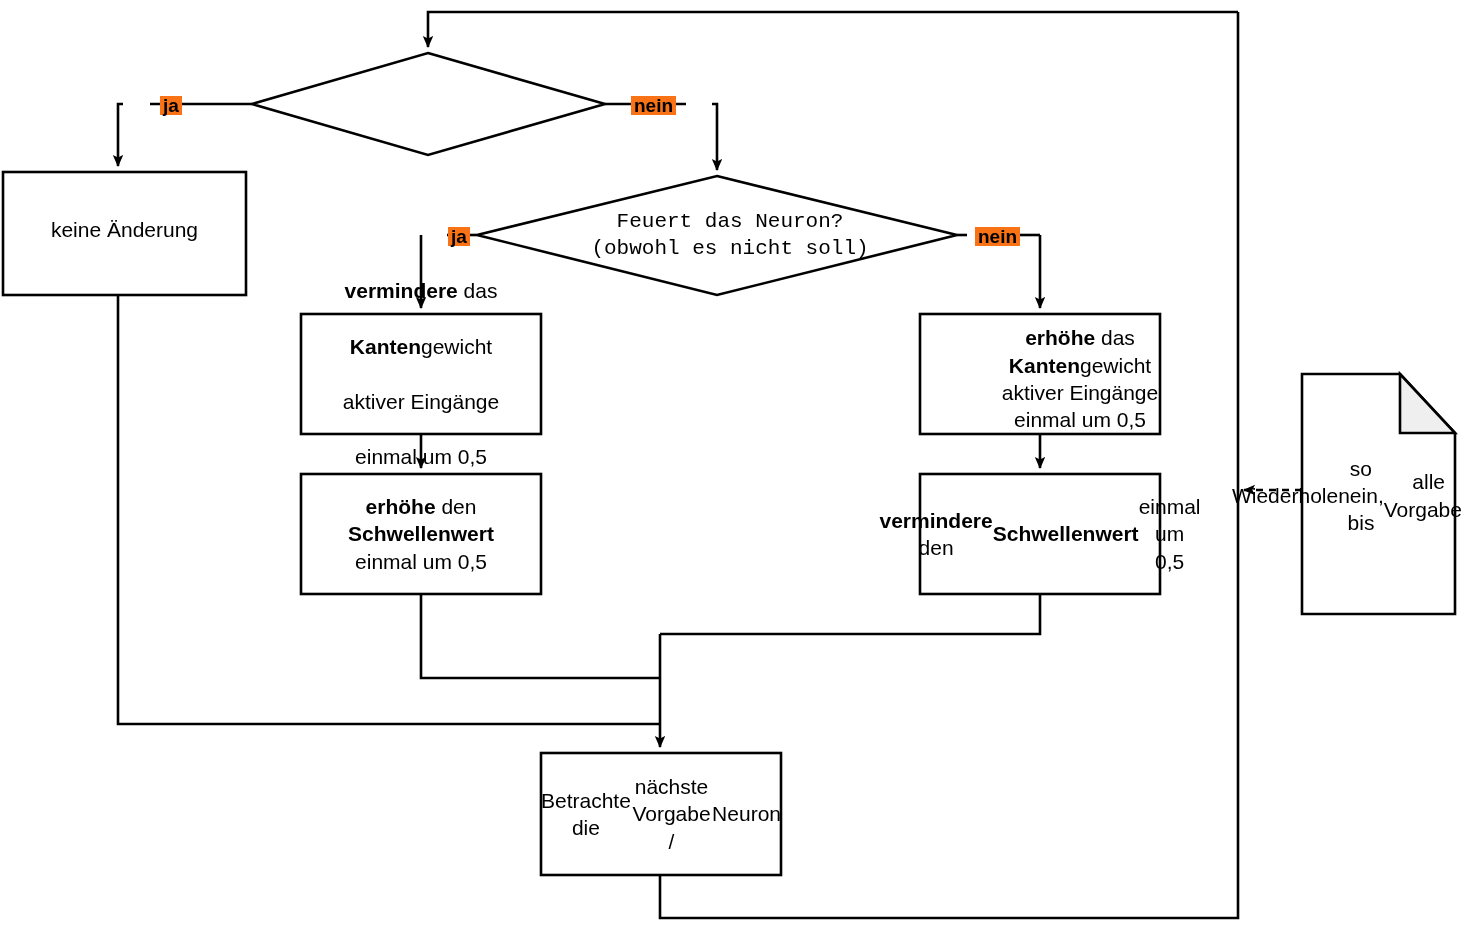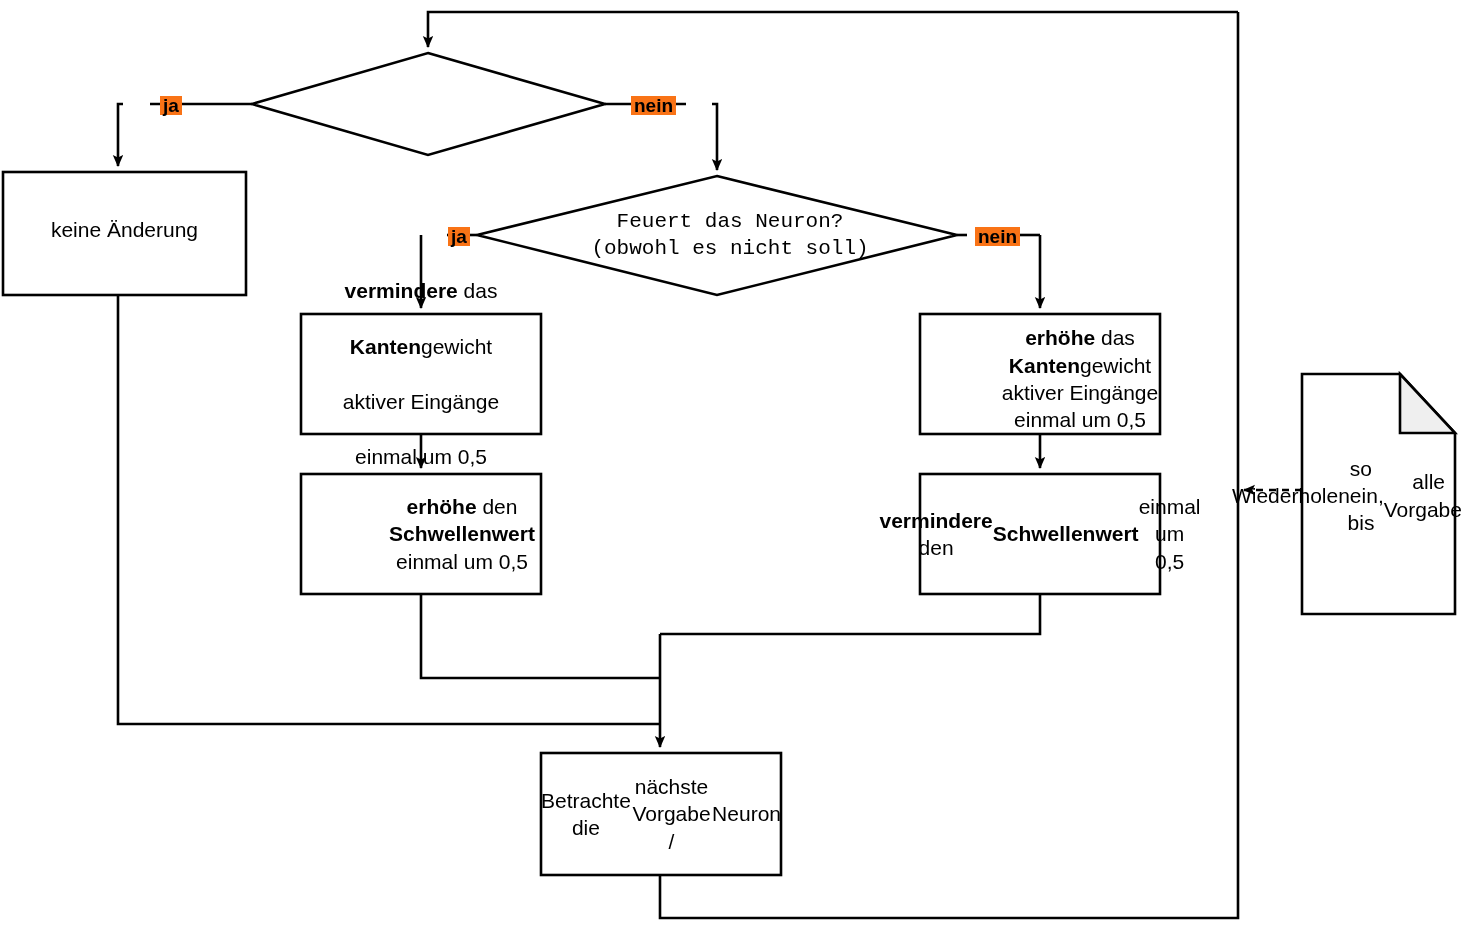--- a/index.html
+++ b/index.html
@@ -130,21 +130,21 @@
 
   <div class="shape-text" style="left:3px; top:168px; width:243px; height:123px;">keine Änderung</div>
 
   <div class="shape-text" style="left:301px; top:314px; width:240px; height:120px; flex-direction:column;gap:28px;">
     <div><span class="bold">vermindere</span><span> das</span></div>
     <div><span class="bold">Kanten</span><span>gewicht</span></div>
     <div>aktiver Eingänge</div>
     <div>einmal um 0,5</div>
   </div>
 
-  <div class="shape-text" style="left:301px; top:474px; width:240px; height:120px; flex-direction:column;margin-left:41px;">
+  <div class="shape-text" style="left:301px; top:474px; width:240px; height:120px; flex-direction:column;">
     <div><span class="bold">erhöhe</span><span> den</span></div>
     <div class="bold">Schwellenwert</div>
     <div>einmal um 0,5</div>
   </div>
 
   <div class="shape-text" style="left:920px; top:314px; width:240px; height:130px; flex-direction:column;margin-left:40px;">
     <div><span class="bold">erhöhe</span><span> das</span></div>
     <div><span class="bold">Kanten</span><span>gewicht</span></div>
     <div>aktiver Eingänge</div>
     <div>einmal um 0,5</div>

